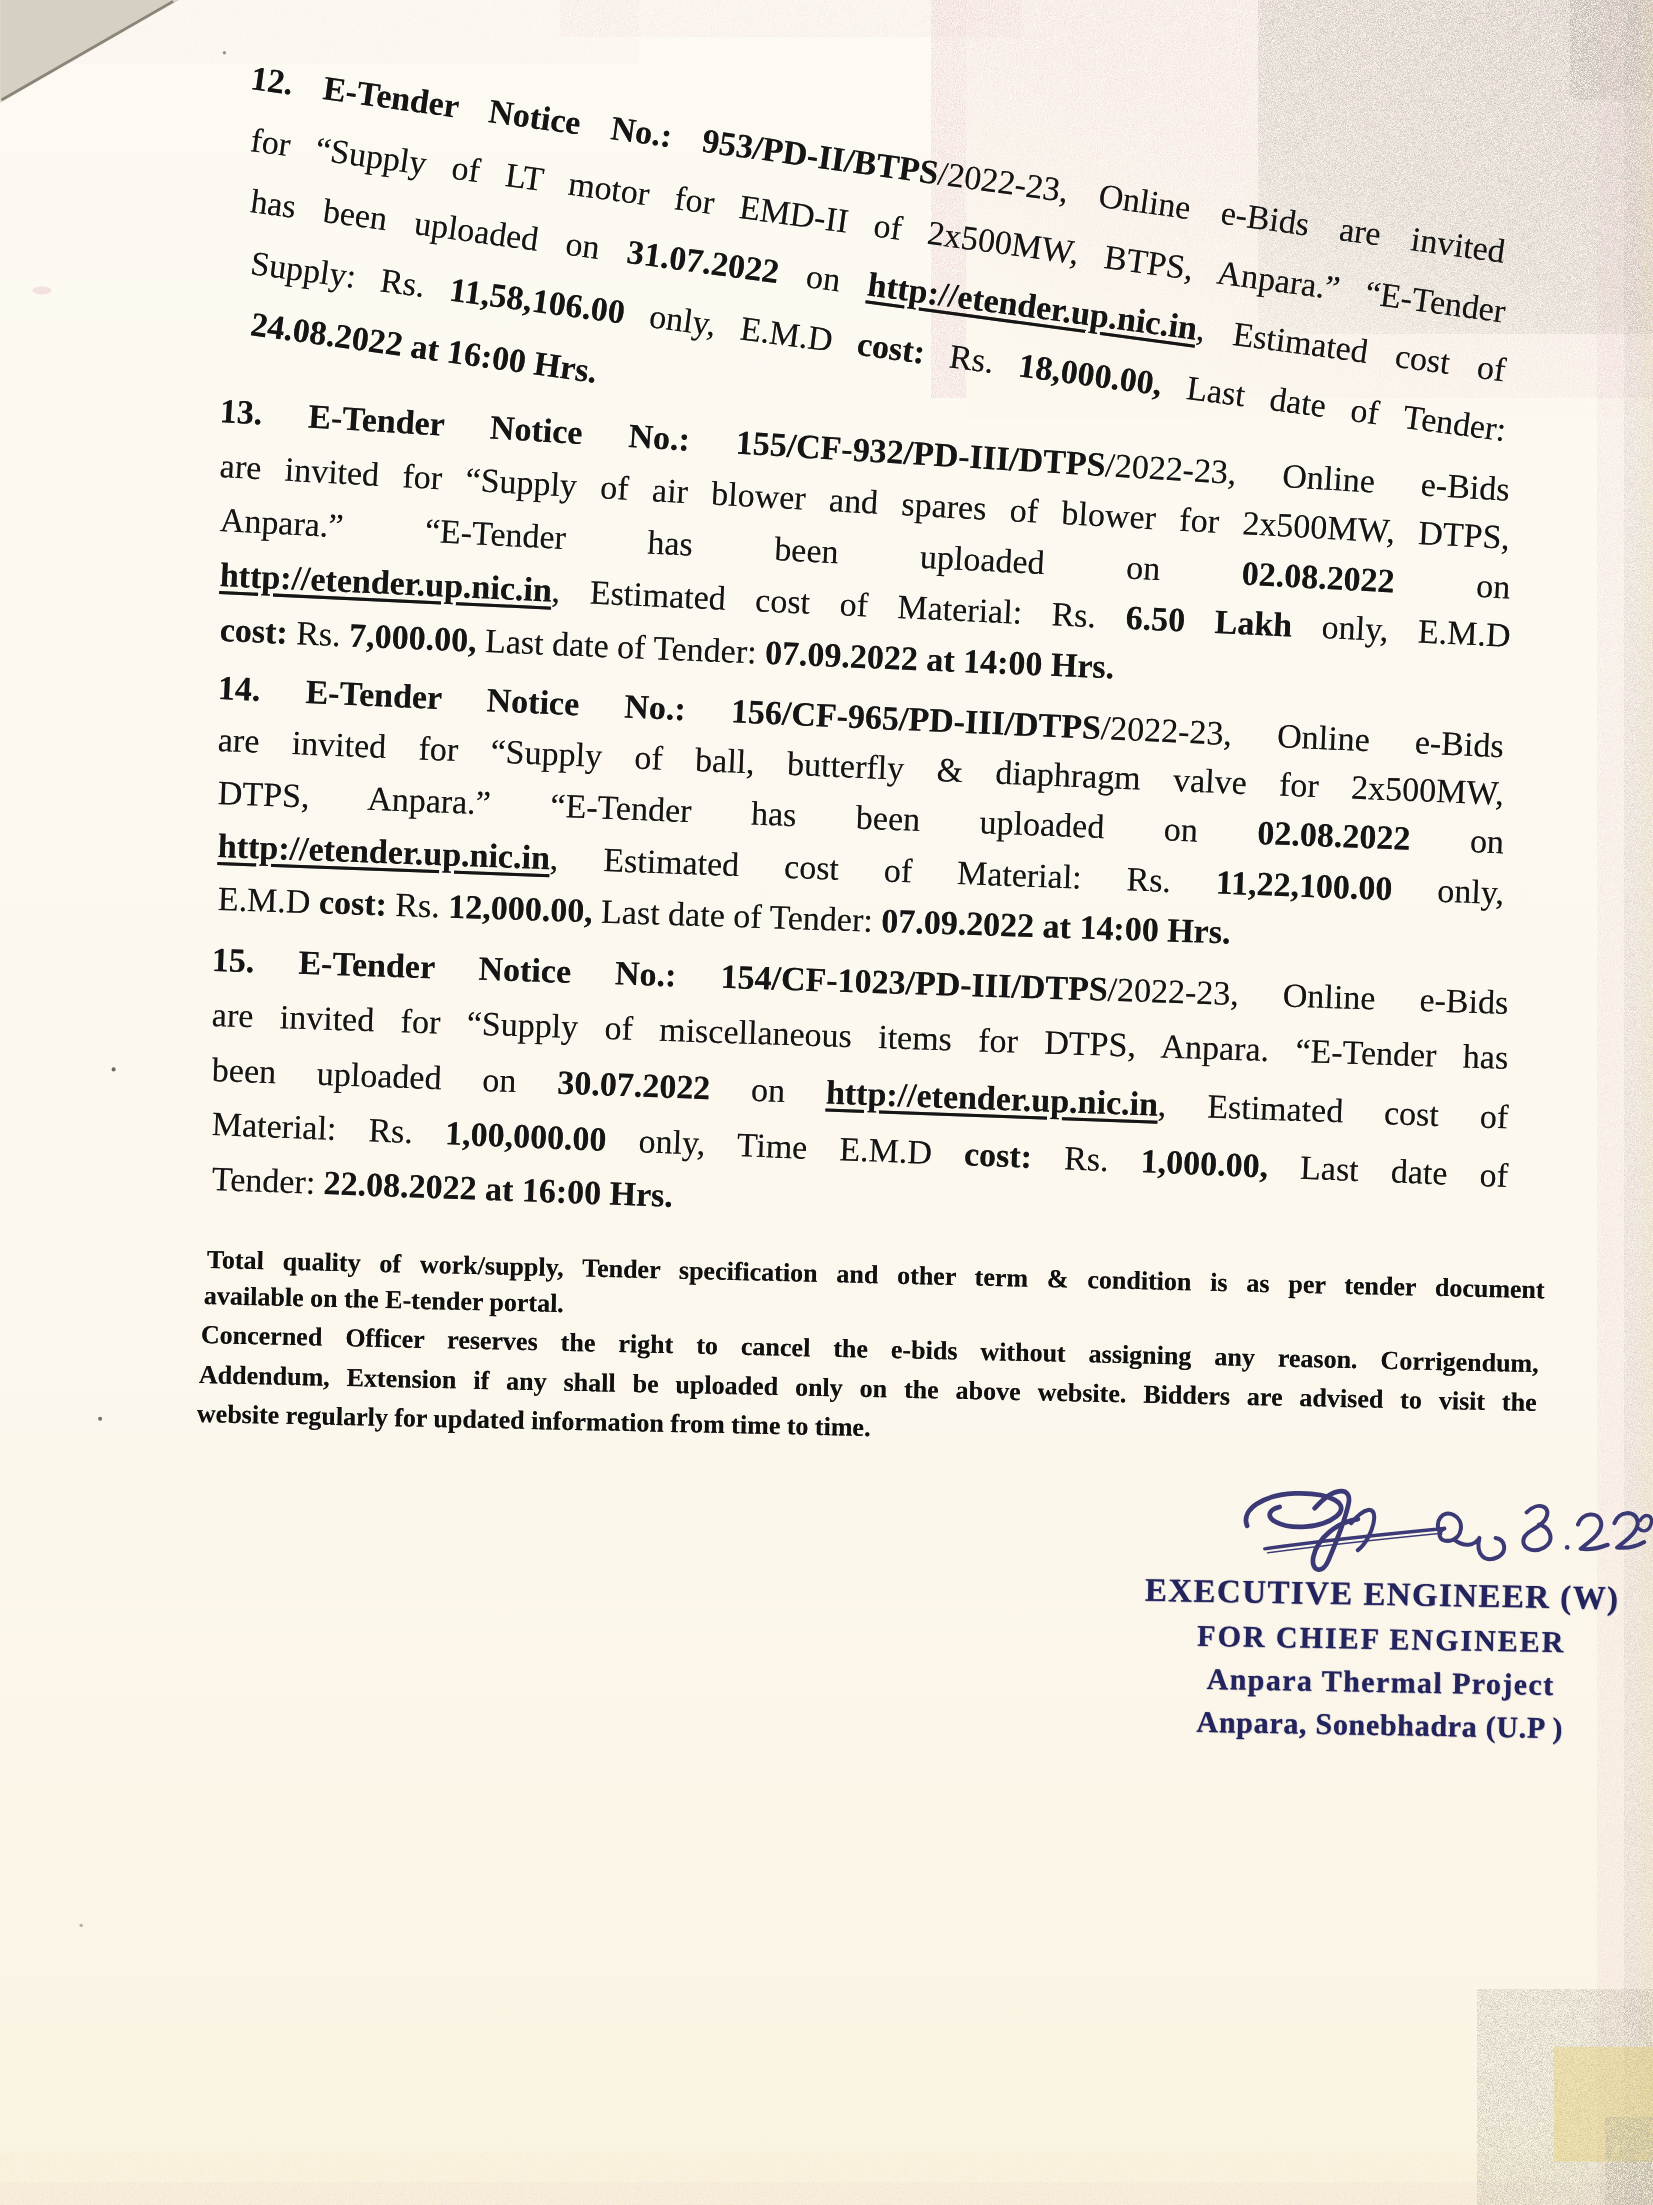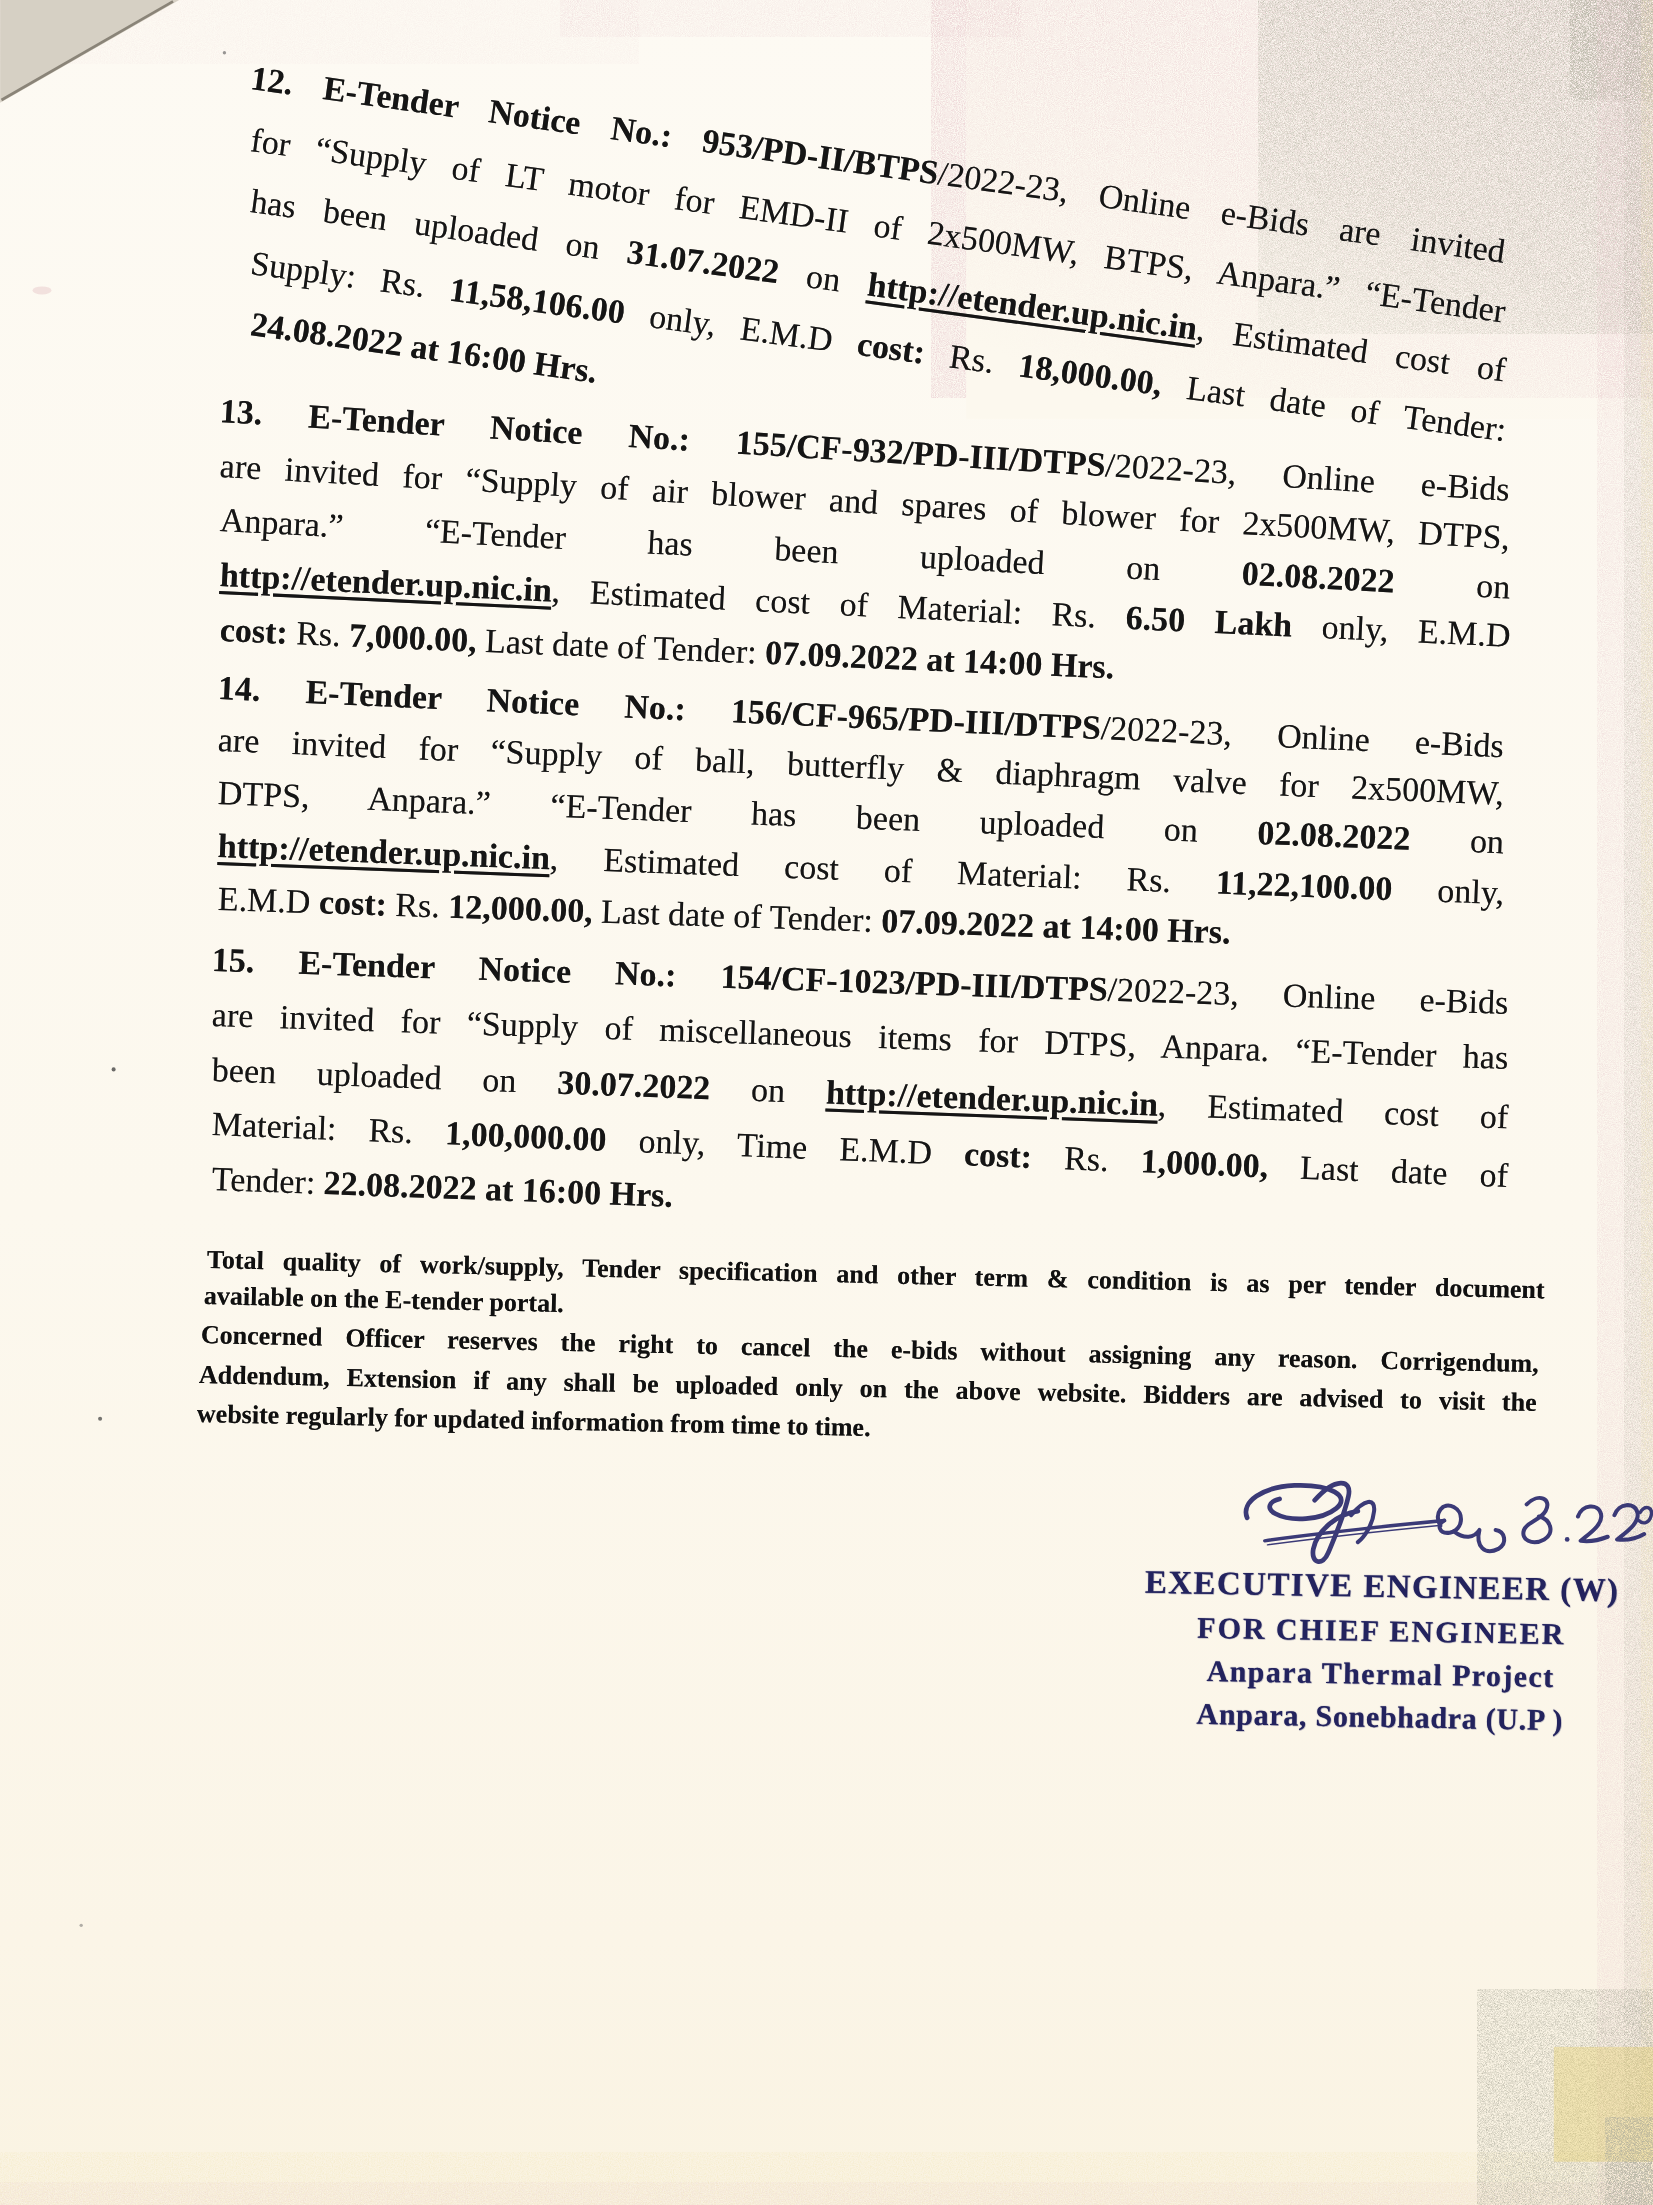--- a/index.html
+++ b/index.html
@@ -36,21 +36,21 @@
     font-size:26px;
     line-height:35px;
     height:35px;
     font-weight:700;
     white-space:nowrap;
     transform-origin:0 50%;
     color:#101010;
     text-shadow:0 0 0.4px rgba(10,10,10,.6);
   }
   .fline.just{white-space:normal;text-align:justify;text-align-last:justify;}
-  .sig-wrap{position:absolute;left:0;top:8px;width:1654px;height:1689px;pointer-events:none;}
+  .sig-wrap{position:absolute;left:0;top:16px;width:1654px;height:1689px;pointer-events:none;}
   .sig-svg{position:absolute;left:1235px;top:1465px;width:424px;height:114px;overflow:visible;}
   .stamp{
     position:absolute;left:1140px;top:1555px;width:482px;
     text-align:center;
     transform:rotate(1deg);
     color:#23235e;
     font-weight:700;
     text-shadow:0 0 1.1px rgba(35,35,94,.65),0.7px 0.7px 0 rgba(35,35,94,.22);
   }
   .stamp-l1{font-size:33px;line-height:46px;letter-spacing:1.4px;}

